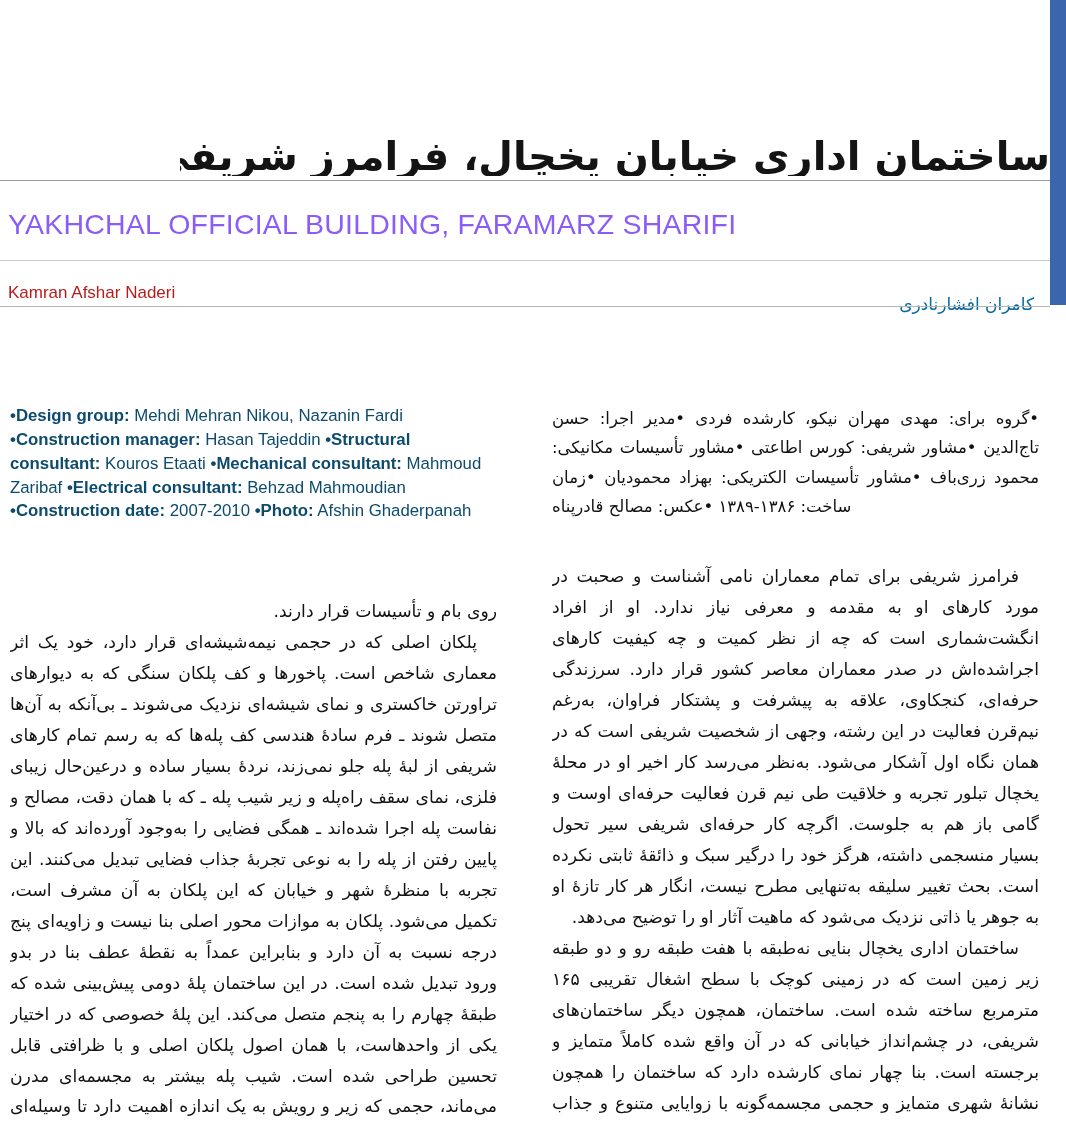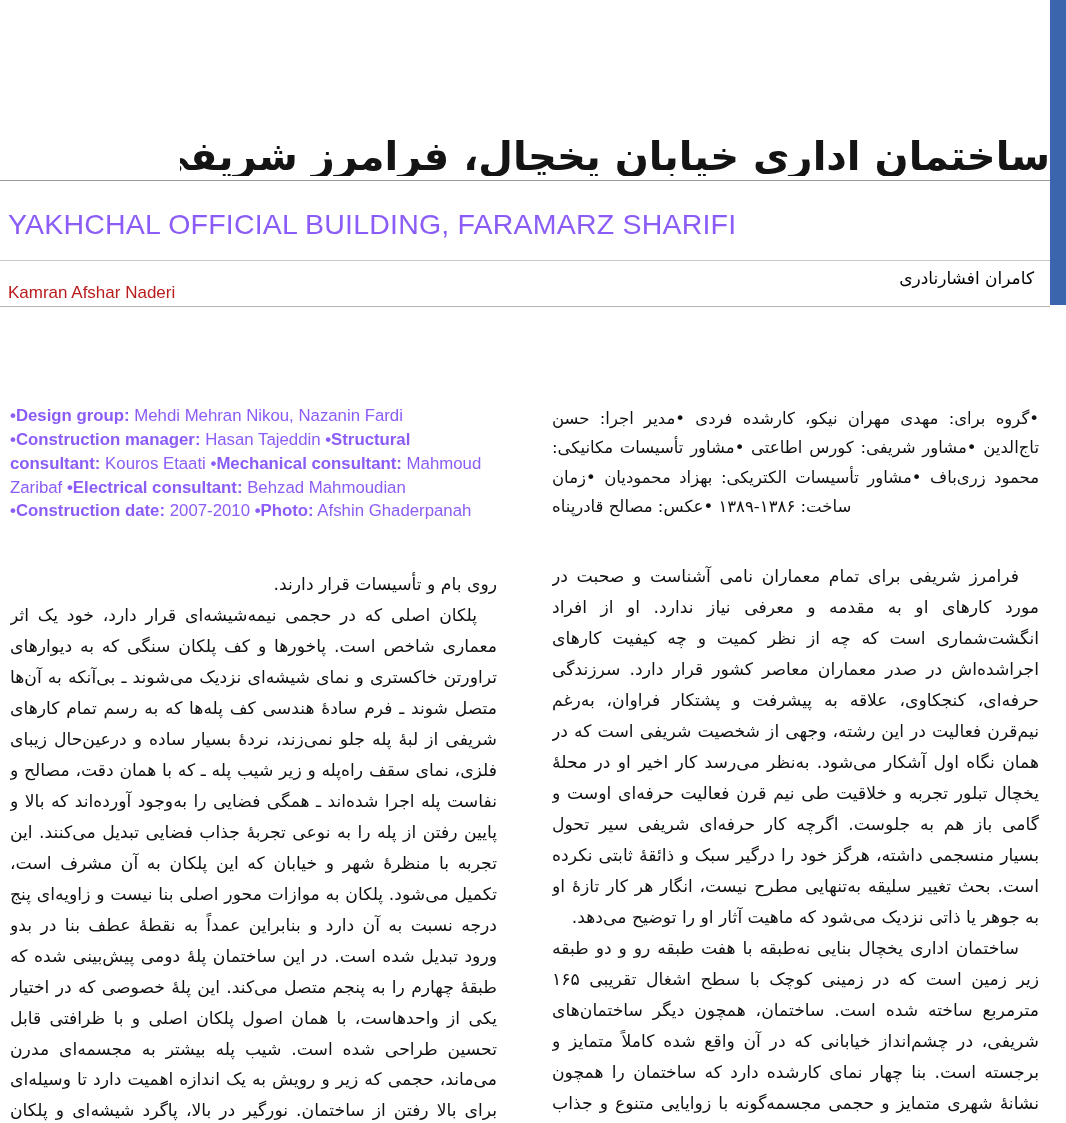--- a/index.html
+++ b/index.html
@@ -84,26 +84,26 @@
     position: absolute;
     top: 283px;
     left: 8px;
     font-size: 17px;
     font-family: "Liberation Sans", sans-serif;
     color: #b91c1c;
   }
 
   #author-fa {
     position: absolute;
-    top: 268px;
+    top: 294px;
     right: 16px;
     font-family: "DejaVu Sans", sans-serif;
     font-size: 17px;
     direction: rtl;
-    color: #000000;
+    color: #0369a1;
   }
 
   #rule-3 {
     position: absolute;
     top: 306px;
     left: 0;
     width: 1050px;
     height: 1px;
     background: #b5b5b5;
   }
@@ -127,22 +127,22 @@
   }
   #col-left  { left: 10px; }
   #col-right { left: 552px; }
 
   
   #credits-en {
     font-family: "Liberation Sans", sans-serif;
     font-size: 16.8px;
     line-height: 1.42;
     text-align: left;
-    color: #8b5cf6;
-    margin: 0 0 46px 0;
+    color: #0c4a6e;
+    margin: 0 0 73px 0;
   }
   #credits-en b { font-weight: bold; }
 
   
   #credits-fa {
     font-family: "DejaVu Sans", sans-serif;
     font-size: 16.5px;
     line-height: 1.78;
     direction: rtl;
     text-align: justify;

